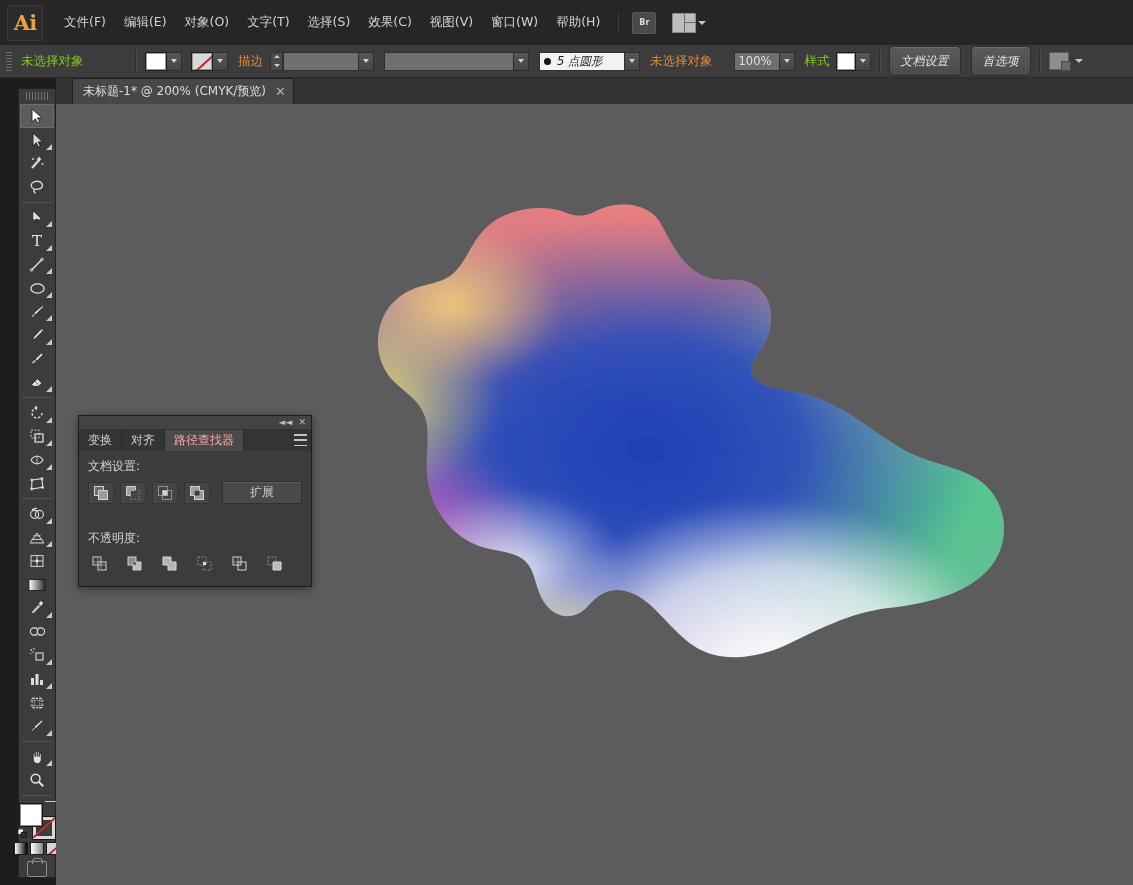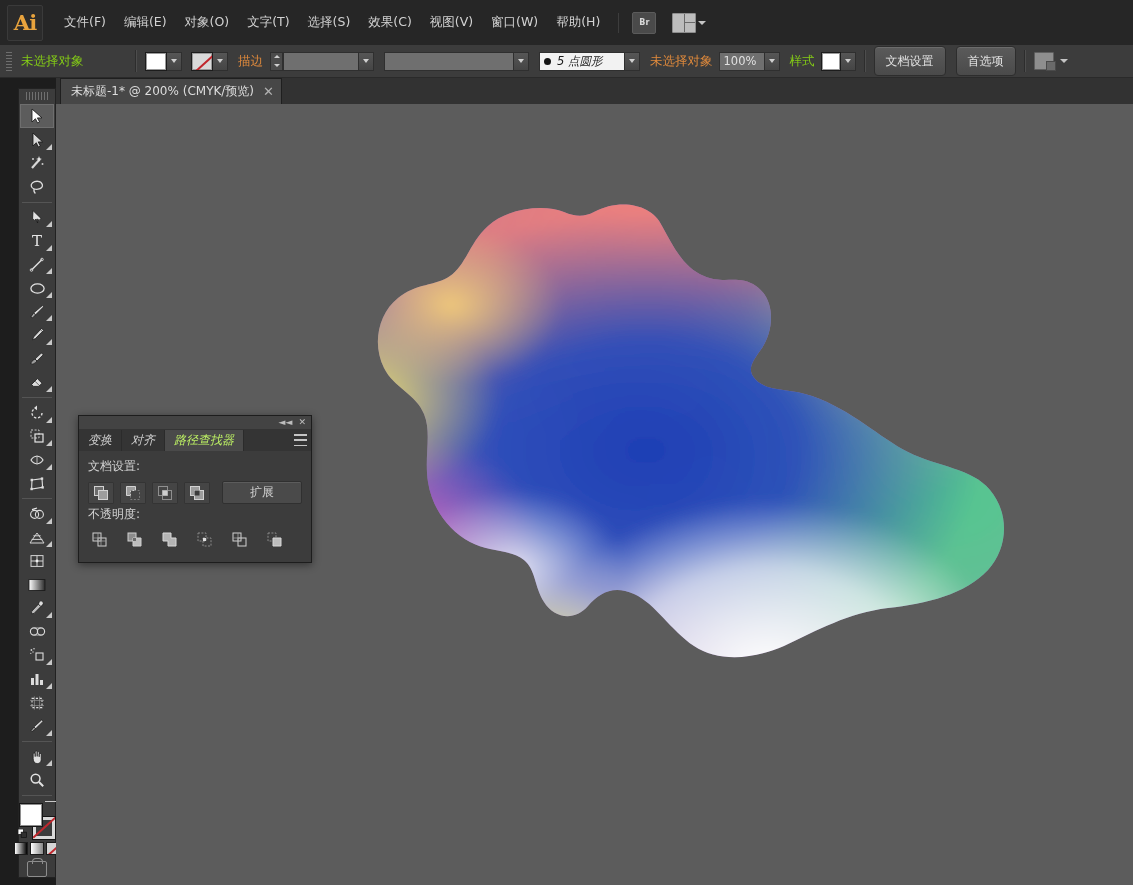--- a/index.html
+++ b/index.html
@@ -93,46 +93,47 @@
 
   .field{
     height:19px;background:#adadad;border:1px solid #2f2f2f;box-sizing:border-box;
     display:flex;align-items:center;padding:0 4px;color:#1c1c1c;font-size:11.5px;
   }
   .field.dark{background:#6f6f6f;color:#e0e0e0;}
   .field.light{background:#f2f2f2;color:#1c1c1c;}
   .field.w76{width:76px;}
   .field.w130{width:130px;}
   .field.w86{width:86px;font-style:italic;}
-  .field.w46{width:46px;}
+  .field.w46{width:46px;margin-left:15px;}
 
   .brush-dot{width:7px;height:7px;border-radius:50%;background:#151515;margin-right:6px;}
 
   .btn3d{
     height:20px;padding:4px 11px;background:linear-gradient(#5b5b5b,#4a4a4a);
     border:1px solid #2d2d2d;border-radius:4px;color:#e2e2e2;font-size:12px;
     display:flex;align-items:center;justify-content:center;white-space:nowrap;
     box-shadow:inset 0 1px 0 #6c6c6c;
+    font-style:italic;
   }
 
   .ws-icon{
     width:18px;height:16px;background:#8e8e8e;border:1px solid #5f5f5f;
     position:relative;border-radius:1px;
   }
   .ws-icon:before{content:"";position:absolute;right:-3px;bottom:-2px;width:8px;height:8px;background:#6a6a6a;border:1px solid #4a4a4a;}
 
   
   .tabbar{
     position:absolute;left:56px;top:78px;width:1077px;height:26px;
     background:#323232;border-bottom:1px solid #1e1e1e;display:flex;align-items:flex-end;
   }
   .doctab{
     height:25px;background:#474747;border:1px solid #1f1f1f;border-bottom:none;
     display:flex;align-items:center;padding:0 7px 0 10px;gap:9px;
-    color:#ddd;font-size:12px;white-space:nowrap;margin-left:4px;
+    color:#ddd;font-size:12px;white-space:nowrap;margin-left:16px;
   }
   .tab-close{color:#b2b2b2;font-size:13px;line-height:1;}
 
   
   .toolbar{
     position:absolute;left:18px;top:88px;width:38px;height:790px;
     background:#3c3c3c;border:1px solid #222;box-sizing:border-box;
     display:flex;flex-direction:column;align-items:center;
   }
   .tb-grip{
@@ -198,35 +199,34 @@
   }
   .panel-titlebar{
     height:13px;background:#434343;display:flex;align-items:center;
     justify-content:flex-end;gap:6px;padding-right:5px;
     border-bottom:1px solid #343434;
   }
   .tb-btn{color:#bdbdbd;font-size:9px;line-height:1;}
   .panel-tabs{
     height:21px;background:#343434;display:flex;align-items:stretch;
     position:relative;
-    font-style:italic;
   }
   .ptab{
     padding:0 9px;display:flex;align-items:center;font-size:12px;color:#cfcfcf;
     border-right:1px solid #2b2b2b;white-space:nowrap;
   }
-  .ptab.active{background:#4a4a4a;color:#bef264;}
+  .ptab.active{background:#4a4a4a;color:#fca5a5;}
   .panel-menu{
     position:absolute;right:4px;top:4px;width:13px;height:12px;
     display:flex;flex-direction:column;justify-content:space-between;
   }
   .panel-menu span{height:1.5px;background:#c4c4c4;}
   .panel-body{padding:7px 9px 9px 9px;background:#3c3c3c;}
   .sec-label{font-size:12px;color:#d3d3d3;margin-bottom:6px;}
-  .pf-row{display:flex;align-items:center;gap:6px;margin-bottom:2px;}
+  .pf-row{display:flex;align-items:center;gap:6px;margin-bottom:26px;}
   .pf-btn{
     width:26px;height:22px;background:#454545;border:1px solid #343434;
     box-sizing:border-box;display:flex;align-items:center;justify-content:center;
     border-radius:1px;
   }
   .expand-btn{
     margin-left:auto;width:78px;height:21px;background:#4a4a4a;
     border:1px solid #303030;border-radius:2px;color:#cfcfcf;font-size:12px;
     display:flex;align-items:center;justify-content:center;
     box-shadow:inset 0 1px 0 #5c5c5c;

